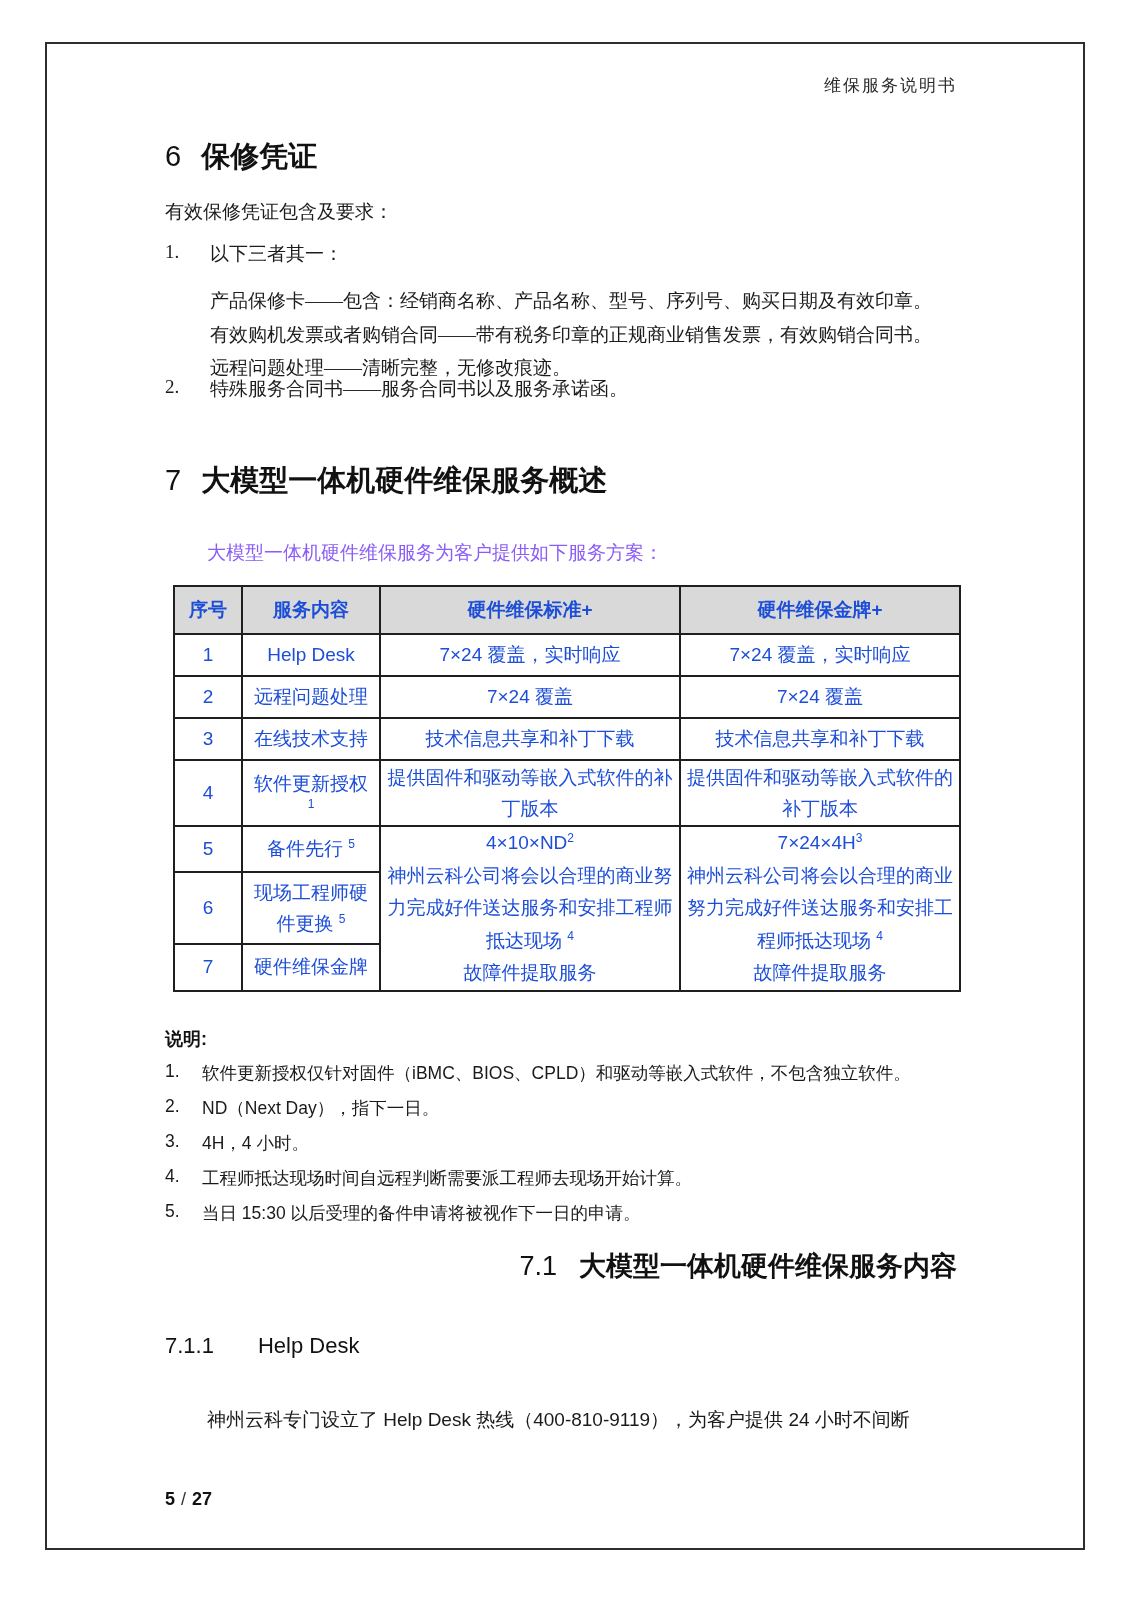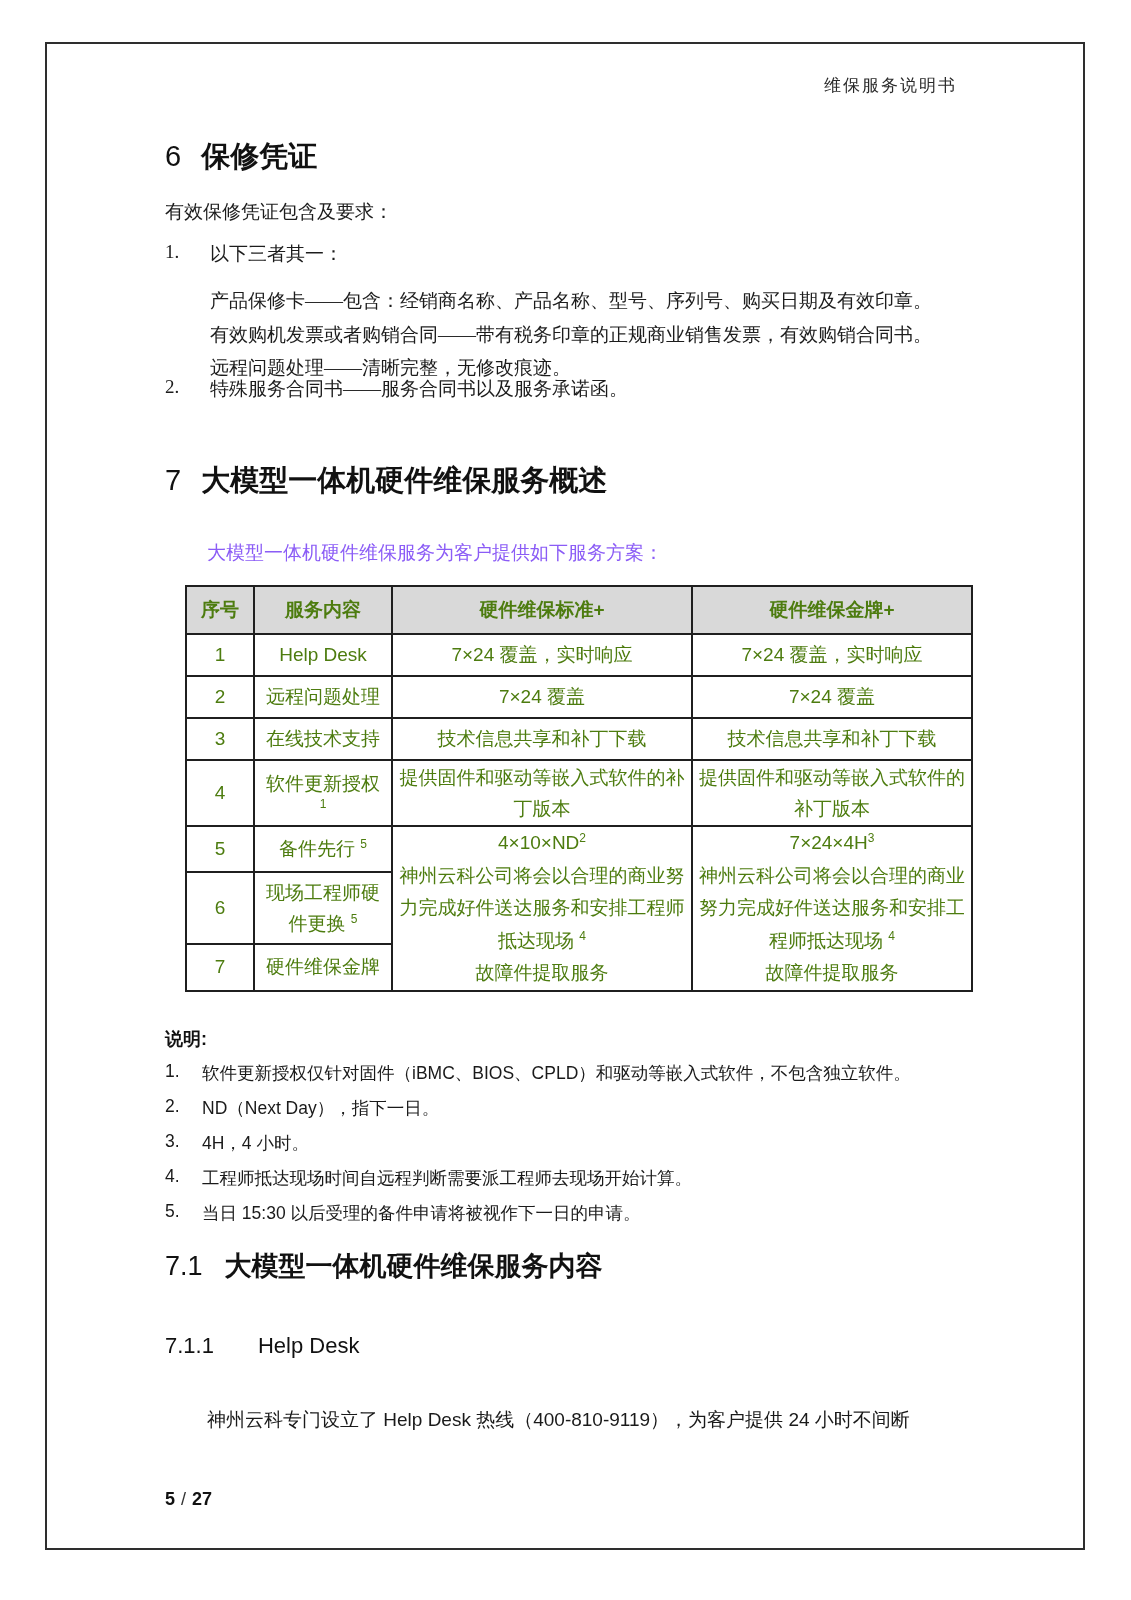--- a/index.html
+++ b/index.html
@@ -46,23 +46,23 @@
   .list-item{display:flex;}
   .list-item .li-num{width:45px;flex:0 0 45px;}
   .li-1{top:241px;}
   .li-2{top:376px;}
 
   .s6-details{top:284px;left:45px;right:0;line-height:33.5px;}
 
   .s7-intro{top:540px;left:42px;font-size:19px;color:#8b5cf6;}
 
   .svc-table{
-    position:absolute;top:585px;left:20px;
+    position:absolute;top:585px;left:8px;
     border-collapse:collapse;table-layout:fixed;width:786px;
-    font-size:19px;color:#4d7c0f;
+    font-size:19px;color:#1d4ed8;
   }
   .svc-table td,.svc-table th{
     border:2px solid var(--border-color);
     text-align:center;vertical-align:middle;
     padding:0 2px;overflow:hidden;
   }
   .svc-table th{
     background:var(--table-header-bg);
     font-weight:700;font-size:19px;
   }
@@ -77,21 +77,21 @@
 
   .notes-title{top:1027px;font-size:18px;font-weight:700;color:#111;}
   .note{display:flex;font-size:17.5px;color:#1a1a1a;}
   .note .li-num{width:37px;flex:0 0 37px;}
   .note-1{top:1061px;}
   .note-2{top:1096px;}
   .note-3{top:1131px;}
   .note-4{top:1166px;}
   .note-5{top:1201px;}
 
-  .h2{top:1248px;font-size:27px;white-space:nowrap;}
+  .h2{top:1248px;font-size:27px;white-space:nowrap;text-align:right;}
   .h2 .num{font-weight:400;margin-right:22px;}
   .h2 .ttl{font-weight:700;}
 
   .h3{top:1333px;font-size:22px;font-weight:400;white-space:nowrap;}
   .h3 .num{margin-right:44px;}
 
   .body-para{top:1407px;left:42px;font-size:19px;color:#1a1a1a;}
 
   .doc-footer{
     top:1489px;text-align:left;

